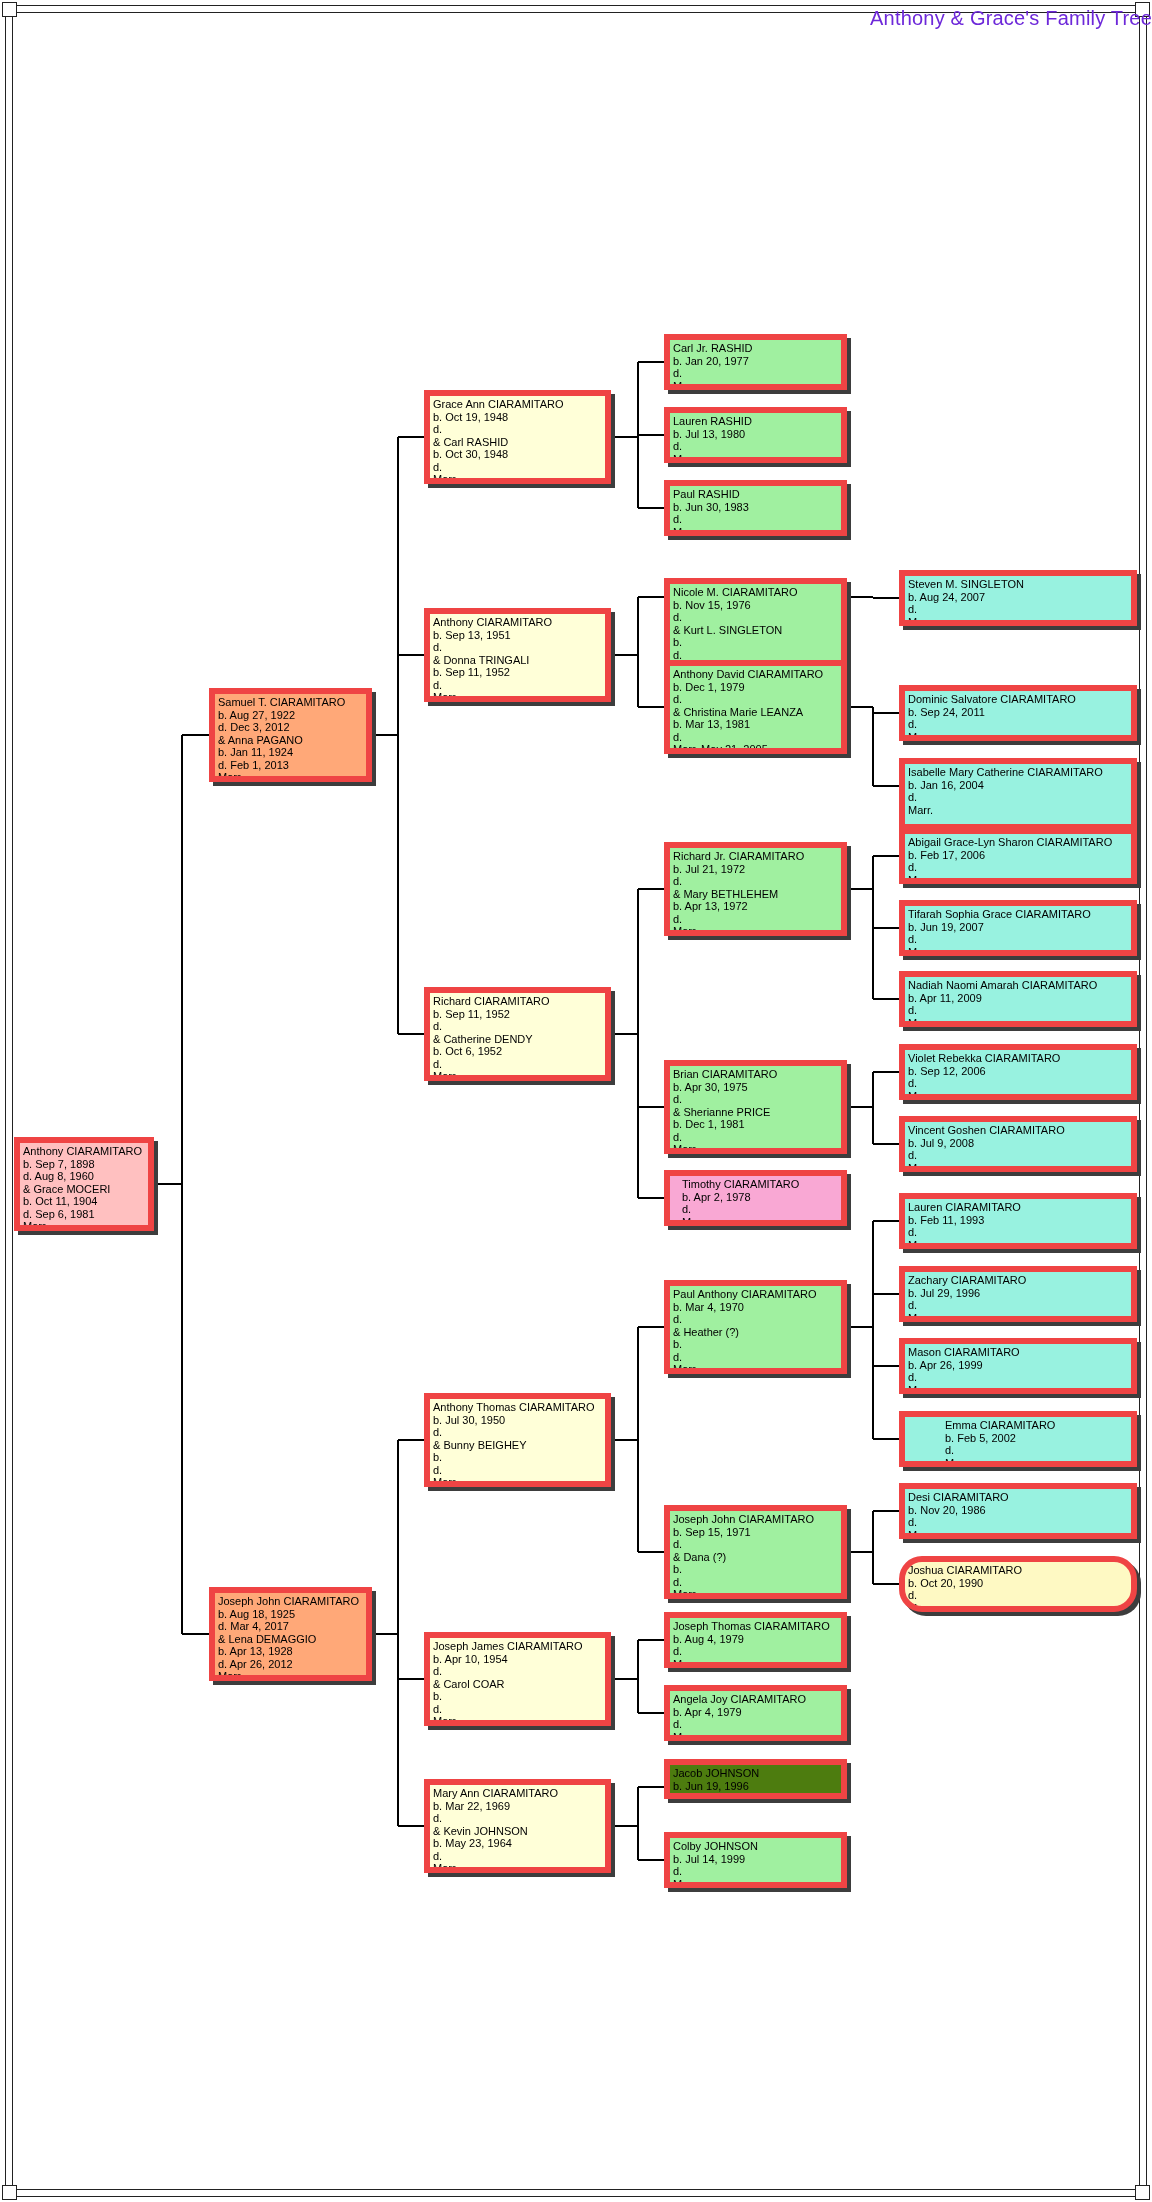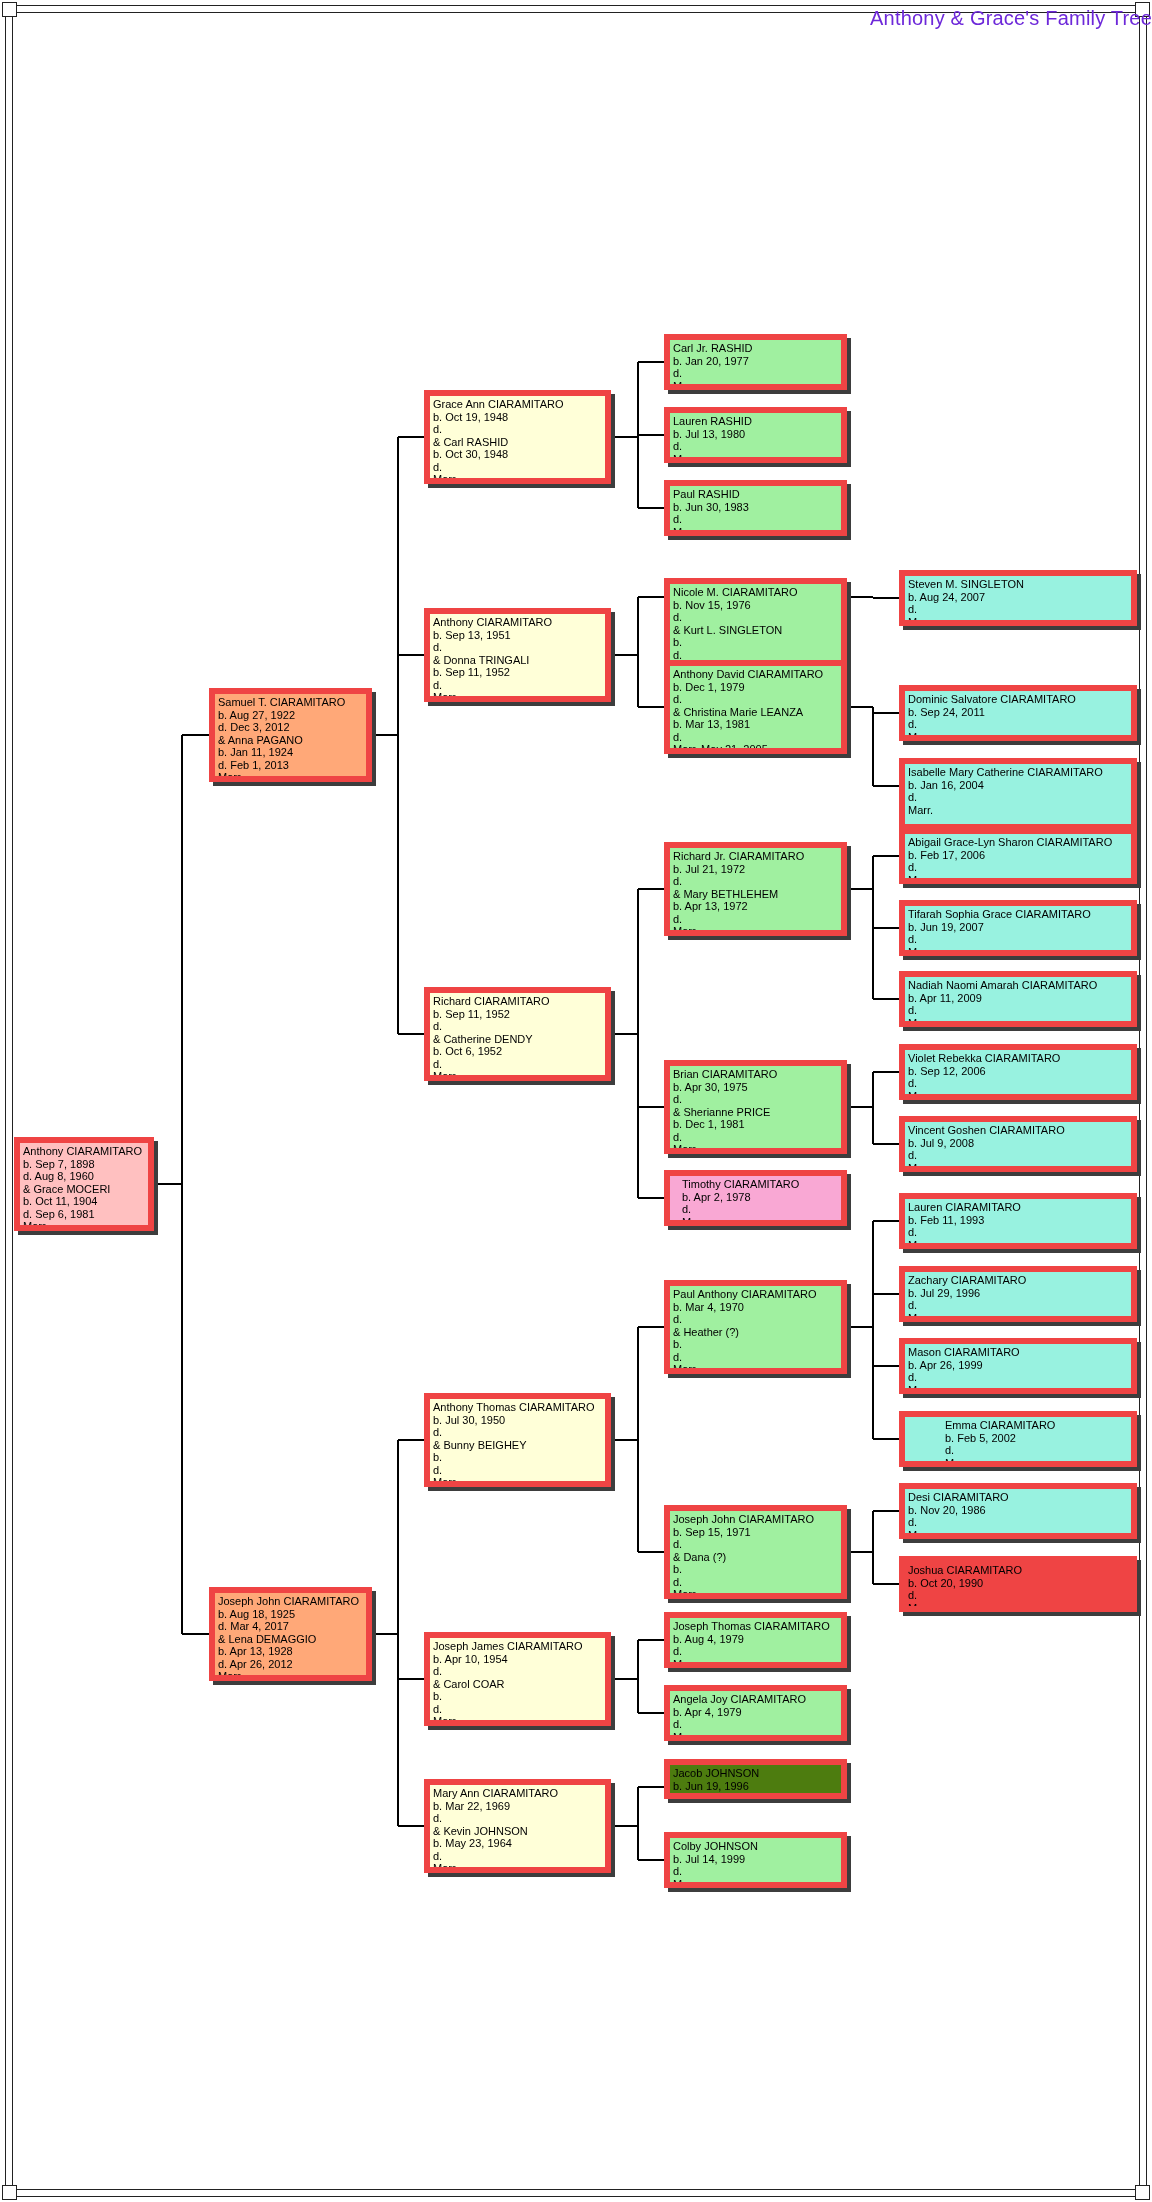--- a/index.html
+++ b/index.html
@@ -352,20 +352,20 @@
         <div class="person-line">b. Feb 5, 2002</div>
         <div class="person-line">d.</div>
         <div class="person-line">Marr.</div>
       </div>
       <div class="person-box" style="left: 899px; top: 1483px; width: 238px; height: 56px; background: rgb(152, 242, 224);">
         <div class="person-line">Desi CIARAMITARO</div>
         <div class="person-line">b. Nov 20, 1986</div>
         <div class="person-line">d.</div>
         <div class="person-line">Marr.</div>
       </div>
-      <div class="person-box" style="left: 899px; top: 1556px; width: 238px; height: 56px; background: #ef4444;">
+      <div class="person-box" style="left: 899px; top: 1556px; width: 238px; height: 56px; background: #fef9c3; border-radius: 23px;">
         <div class="person-line">Joshua CIARAMITARO</div>
         <div class="person-line">b. Oct 20, 1990</div>
         <div class="person-line">d.</div>
         <div class="person-line">Marr.</div>
       </div>
     </div>
 </div>
 
 </body></html>

